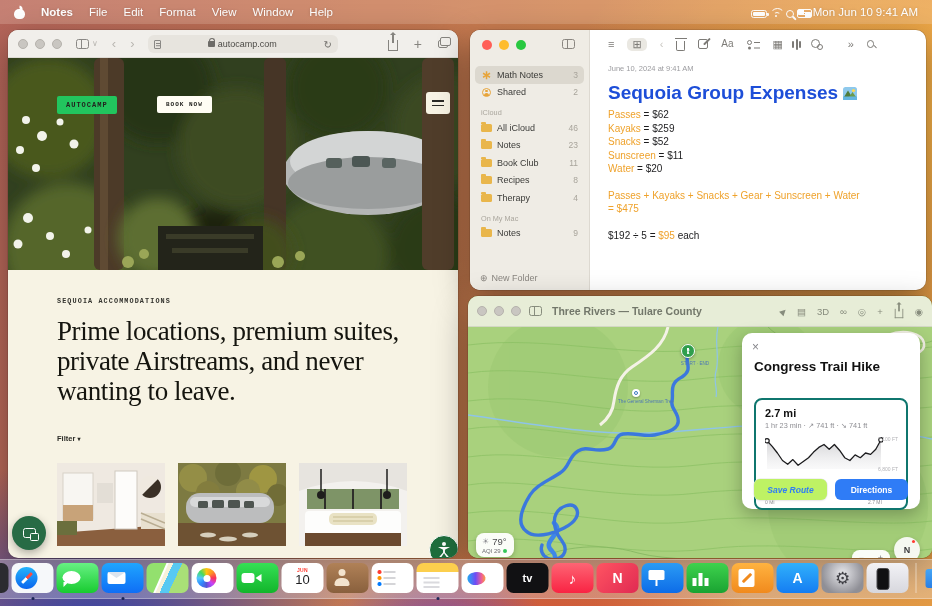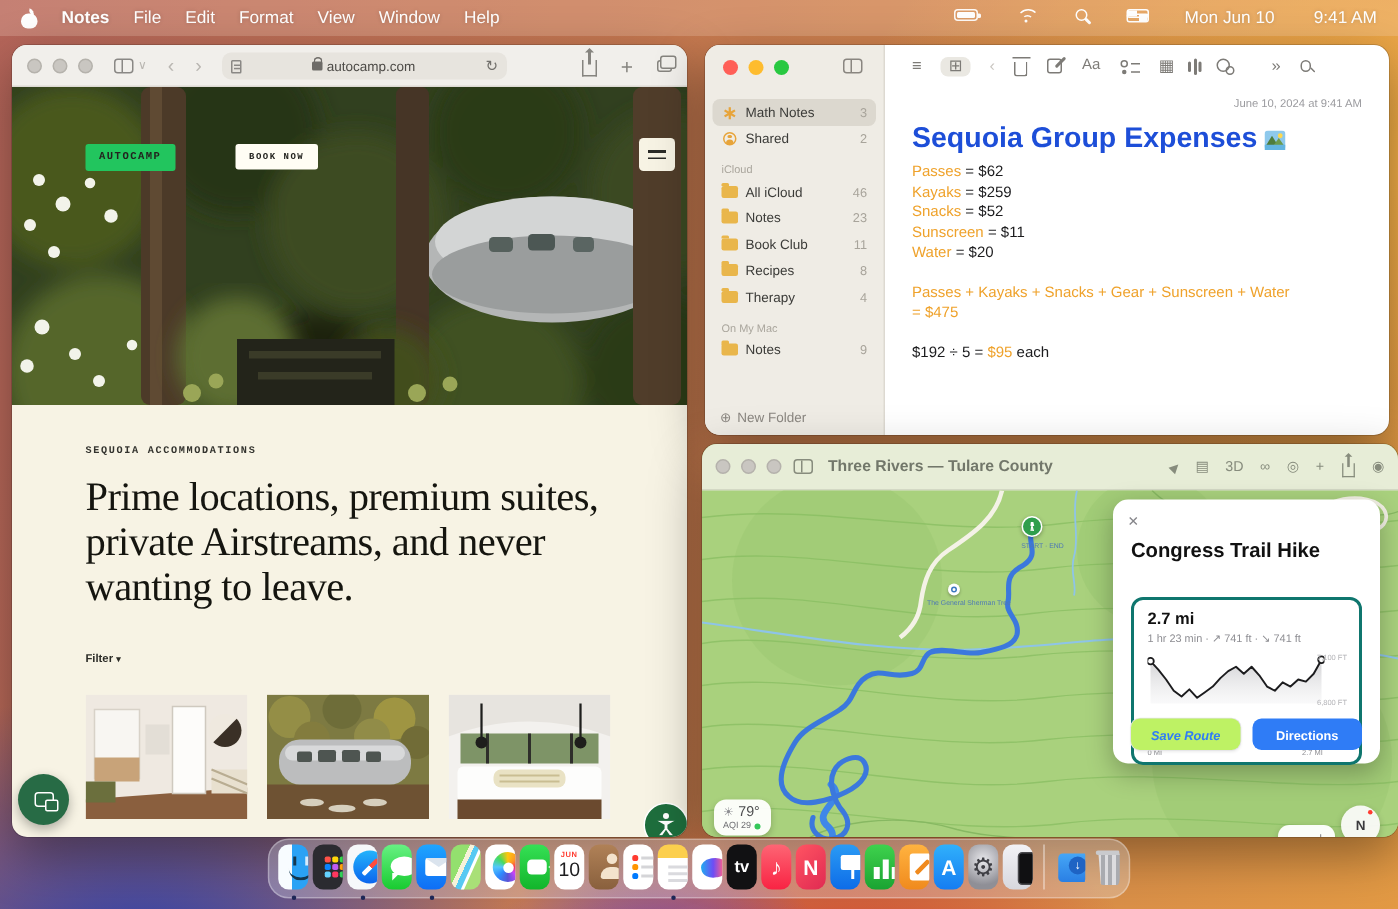--- a/index.html
+++ b/index.html
@@ -10,21 +10,21 @@
       radial-gradient(55% 62% at 10% 108%, #1f3db5 0%, rgba(31,61,181,0) 52%),
       radial-gradient(22% 30% at 47% 110%, #5a43d6 0%, rgba(90,67,214,0) 60%),
       radial-gradient(38% 42% at 60% 112%, #cf382b 0%, rgba(207,56,43,0) 60%),
       linear-gradient(100deg,#b5655a 0%,#c97c50 48%,#e39a44 100%);}
   .win{position:absolute;border-radius:10px;box-shadow:0 12px 34px rgba(0,0,0,.38),0 0 0 .5px rgba(0,0,0,.2);overflow:hidden;}
   
   #menubar{position:absolute;inset:0 0 auto 0;height:24px;background:rgba(255,226,210,.22);
     display:flex;justify-content:space-between;align-items:center;padding:0 14px;color:#fff;
     font-size:11.5px;text-shadow:0 0 3px rgba(0,0,0,.18);}
   .mb-left{display:flex;align-items:center;gap:16px;}
-  .mb-right{display:flex;align-items:flex-start;gap:26px;}
+  .mb-right{display:flex;align-items:flex-end;gap:3px;}
   .mb-app{font-weight:700;}
   .apple{position:relative;width:11px;height:13px;display:inline-block;}
   .apple::before{content:"";position:absolute;bottom:0;left:0;width:11px;height:9.5px;background:#fff;border-radius:5px 5px 4.5px 4.5px;}
   .apple::after{content:"";position:absolute;top:0;left:4.5px;width:4px;height:4px;background:#fff;border-radius:0 100% 0 100%;transform:rotate(18deg);}
   .batt{width:16px;height:8px;border:1px solid rgba(255,255,255,.95);border-radius:2.5px;position:relative;}
   .batt::before{content:"";position:absolute;inset:1px;background:#fff;border-radius:1px;}
   .batt::after{content:"";position:absolute;right:-3px;top:2px;width:1.8px;height:3px;background:rgba(255,255,255,.95);border-radius:0 1px 1px 0;}
   .wifi{position:relative;width:13px;height:10px;overflow:hidden;}
   .wifi::before{content:"";position:absolute;left:0;top:0;width:13px;height:13px;border:1.6px solid #fff;border-radius:50%;clip-path:polygon(50% 50%,0 0,100% 0);}
   .wifi::after{content:"";position:absolute;left:3.5px;top:3.5px;width:6px;height:6px;border:1.6px solid #fff;border-radius:50%;clip-path:polygon(50% 50%,0 0,100% 0);}
@@ -109,21 +109,21 @@
   .chk-i::after{content:"";position:absolute;left:7px;top:2.8px;width:6px;height:1.2px;background:currentColor;box-shadow:0 5.5px 0 currentColor;}
   .wave-i{position:relative;width:1.7px;height:11px;background:currentColor;border-radius:1px;display:inline-block;}
   .wave-i::before,.wave-i::after{content:"";position:absolute;top:2px;width:1.7px;height:7px;background:currentColor;border-radius:1px;}
   .wave-i::before{left:-3.5px;}.wave-i::after{right:-3.5px;}
   .col-i{position:relative;width:12px;height:11px;display:inline-block;}
   .col-i::before{content:"";position:absolute;left:0;top:0;width:7px;height:7px;border:1.2px solid currentColor;border-radius:50%;}
   .col-i::after{content:"";position:absolute;right:0;bottom:0;width:4px;height:4px;border:1.2px solid currentColor;border-radius:50%;}
   .mag2{width:7.5px;height:7.5px;border:1.4px solid #7d7b77;border-radius:50%;position:relative;display:inline-block;}
   .mag2::after{content:"";position:absolute;width:4px;height:1.4px;background:#7d7b77;transform:rotate(45deg);right:-3.4px;bottom:-1px;border-radius:1px;}
   .note-scroll{padding:6px 18px 0;}
-  .note-date{text-align:right;font-size:7.5px;color:#9b9b9f;}
+  .note-date{text-align:left;font-size:7.5px;color:#9b9b9f;}
   .note-title{margin-top:9px;font-size:19px;font-weight:700;color:#1d4ed8;display:flex;align-items:center;gap:5px;}
   .exp-line,.sum-line,.div-line{font-size:10px;line-height:13.5px;color:#1c1c1e;}
   .exp-wrap{margin-top:4px;}
   .orange{color:#efa22b;}
   .sum-line{margin-top:13px;width:300px;}
   .sum-res{display:block;}
   .div-line{margin-top:13px;}
   
   #maps{left:468px;top:296px;width:464px;height:262px;background:#a9d17d;}
   .mp-titlebar{height:22px;background:rgba(233,238,219,.96);border-bottom:1px solid #d3d8c4;display:flex;align-items:center;padding:15px 9px;gap:8px;}
@@ -152,21 +152,21 @@
   .weather{position:absolute;left:8px;top:206px;background:rgba(255,255,255,.95);border-radius:8px;padding:3px 7px 3px 6px;box-shadow:0 2px 5px rgba(0,0,0,.2);}
   .wx-top{font-size:9.5px;color:#4c4c4e;display:flex;gap:3px;align-items:center;}
   .wx-sun{color:#8e8e93;font-size:8px;}
   .wx-aqi{font-size:6px;color:#6e6e72;display:flex;align-items:center;gap:2.5px;margin-top:1px;}
   .wx-dot{width:4px;height:4px;border-radius:50%;background:#34c759;}
   .zoom-pill{position:absolute;left:384px;top:223px;width:38px;height:15px;background:rgba(255,255,255,.95);border-radius:8px;display:flex;align-items:center;justify-content:space-around;font-size:9px;color:#7b7b80;box-shadow:0 2px 5px rgba(0,0,0,.2);}
   .compass{position:absolute;left:426px;top:210px;width:26px;height:26px;background:rgba(250,250,248,.95);border-radius:50%;display:flex;align-items:center;justify-content:center;font-size:9px;font-weight:700;color:#3a3a3c;box-shadow:0 2px 5px rgba(0,0,0,.2);position:absolute;}
   .compass::before{content:"";position:absolute;top:2.5px;right:5px;width:3px;height:3px;background:#ff3b30;border-radius:50%;}
   
   #dock{position:absolute;left:50%;bottom:7px;transform:translateX(-50%);height:40px;background:rgba(235,240,255,.28);border:.5px solid rgba(255,255,255,.3);border-radius:14px;display:flex;align-items:flex-start;gap:3px;padding:3px 6px;}
-  .dock-item{position:relative;width:20px;height:30px;flex:0 0 auto;text-align:right;}
+  .dock-item{position:relative;width:42px;height:30px;flex:0 0 auto;text-align:right;}
   .dock-item.open::after{content:"";position:absolute;left:50%;top:34px;width:3px;height:3px;margin-left:-1.5px;border-radius:50%;background:#1d2757;}
   .tile{position:absolute;inset:0;border-radius:7px;overflow:hidden;}
   .dock-sep{width:1px;height:30px;background:rgba(255,255,255,.5);margin:0 4px;flex:0 0 auto;}
   .t-finder{background:linear-gradient(90deg,#f8fcff 0 46%,#2aa2f5 46% 100%);}
   .t-finder::before{content:"";position:absolute;left:10px;top:8px;width:2px;height:6px;background:#14374f;box-shadow:8px 0 0 #d8ecfb;}
   .t-finder::after{content:"";position:absolute;left:7px;top:14px;width:16px;height:8px;border-bottom:2px solid #14374f;border-radius:0 0 9px 9px;}
   .t-launchpad{background:#2b2b30;}
   .t-launchpad::before{content:"";position:absolute;top:8px;left:8px;width:4px;height:4px;border-radius:1.2px;background:#ff5248;box-shadow:5px 0 0 #ffd60a,10px 0 0 #32d74b,0 5px 0 #0a84ff,5px 5px 0 #bf5af2,10px 5px 0 #ff9f0a,0 10px 0 #64d2ff,5px 10px 0 #ff375f,10px 10px 0 #30d158;}
   .t-safari{background:#f6f8fa;}
   .t-safari::before{content:"";position:absolute;left:4px;top:4px;width:22px;height:22px;border-radius:50%;background:linear-gradient(#23b3fb,#0b65ee);}

